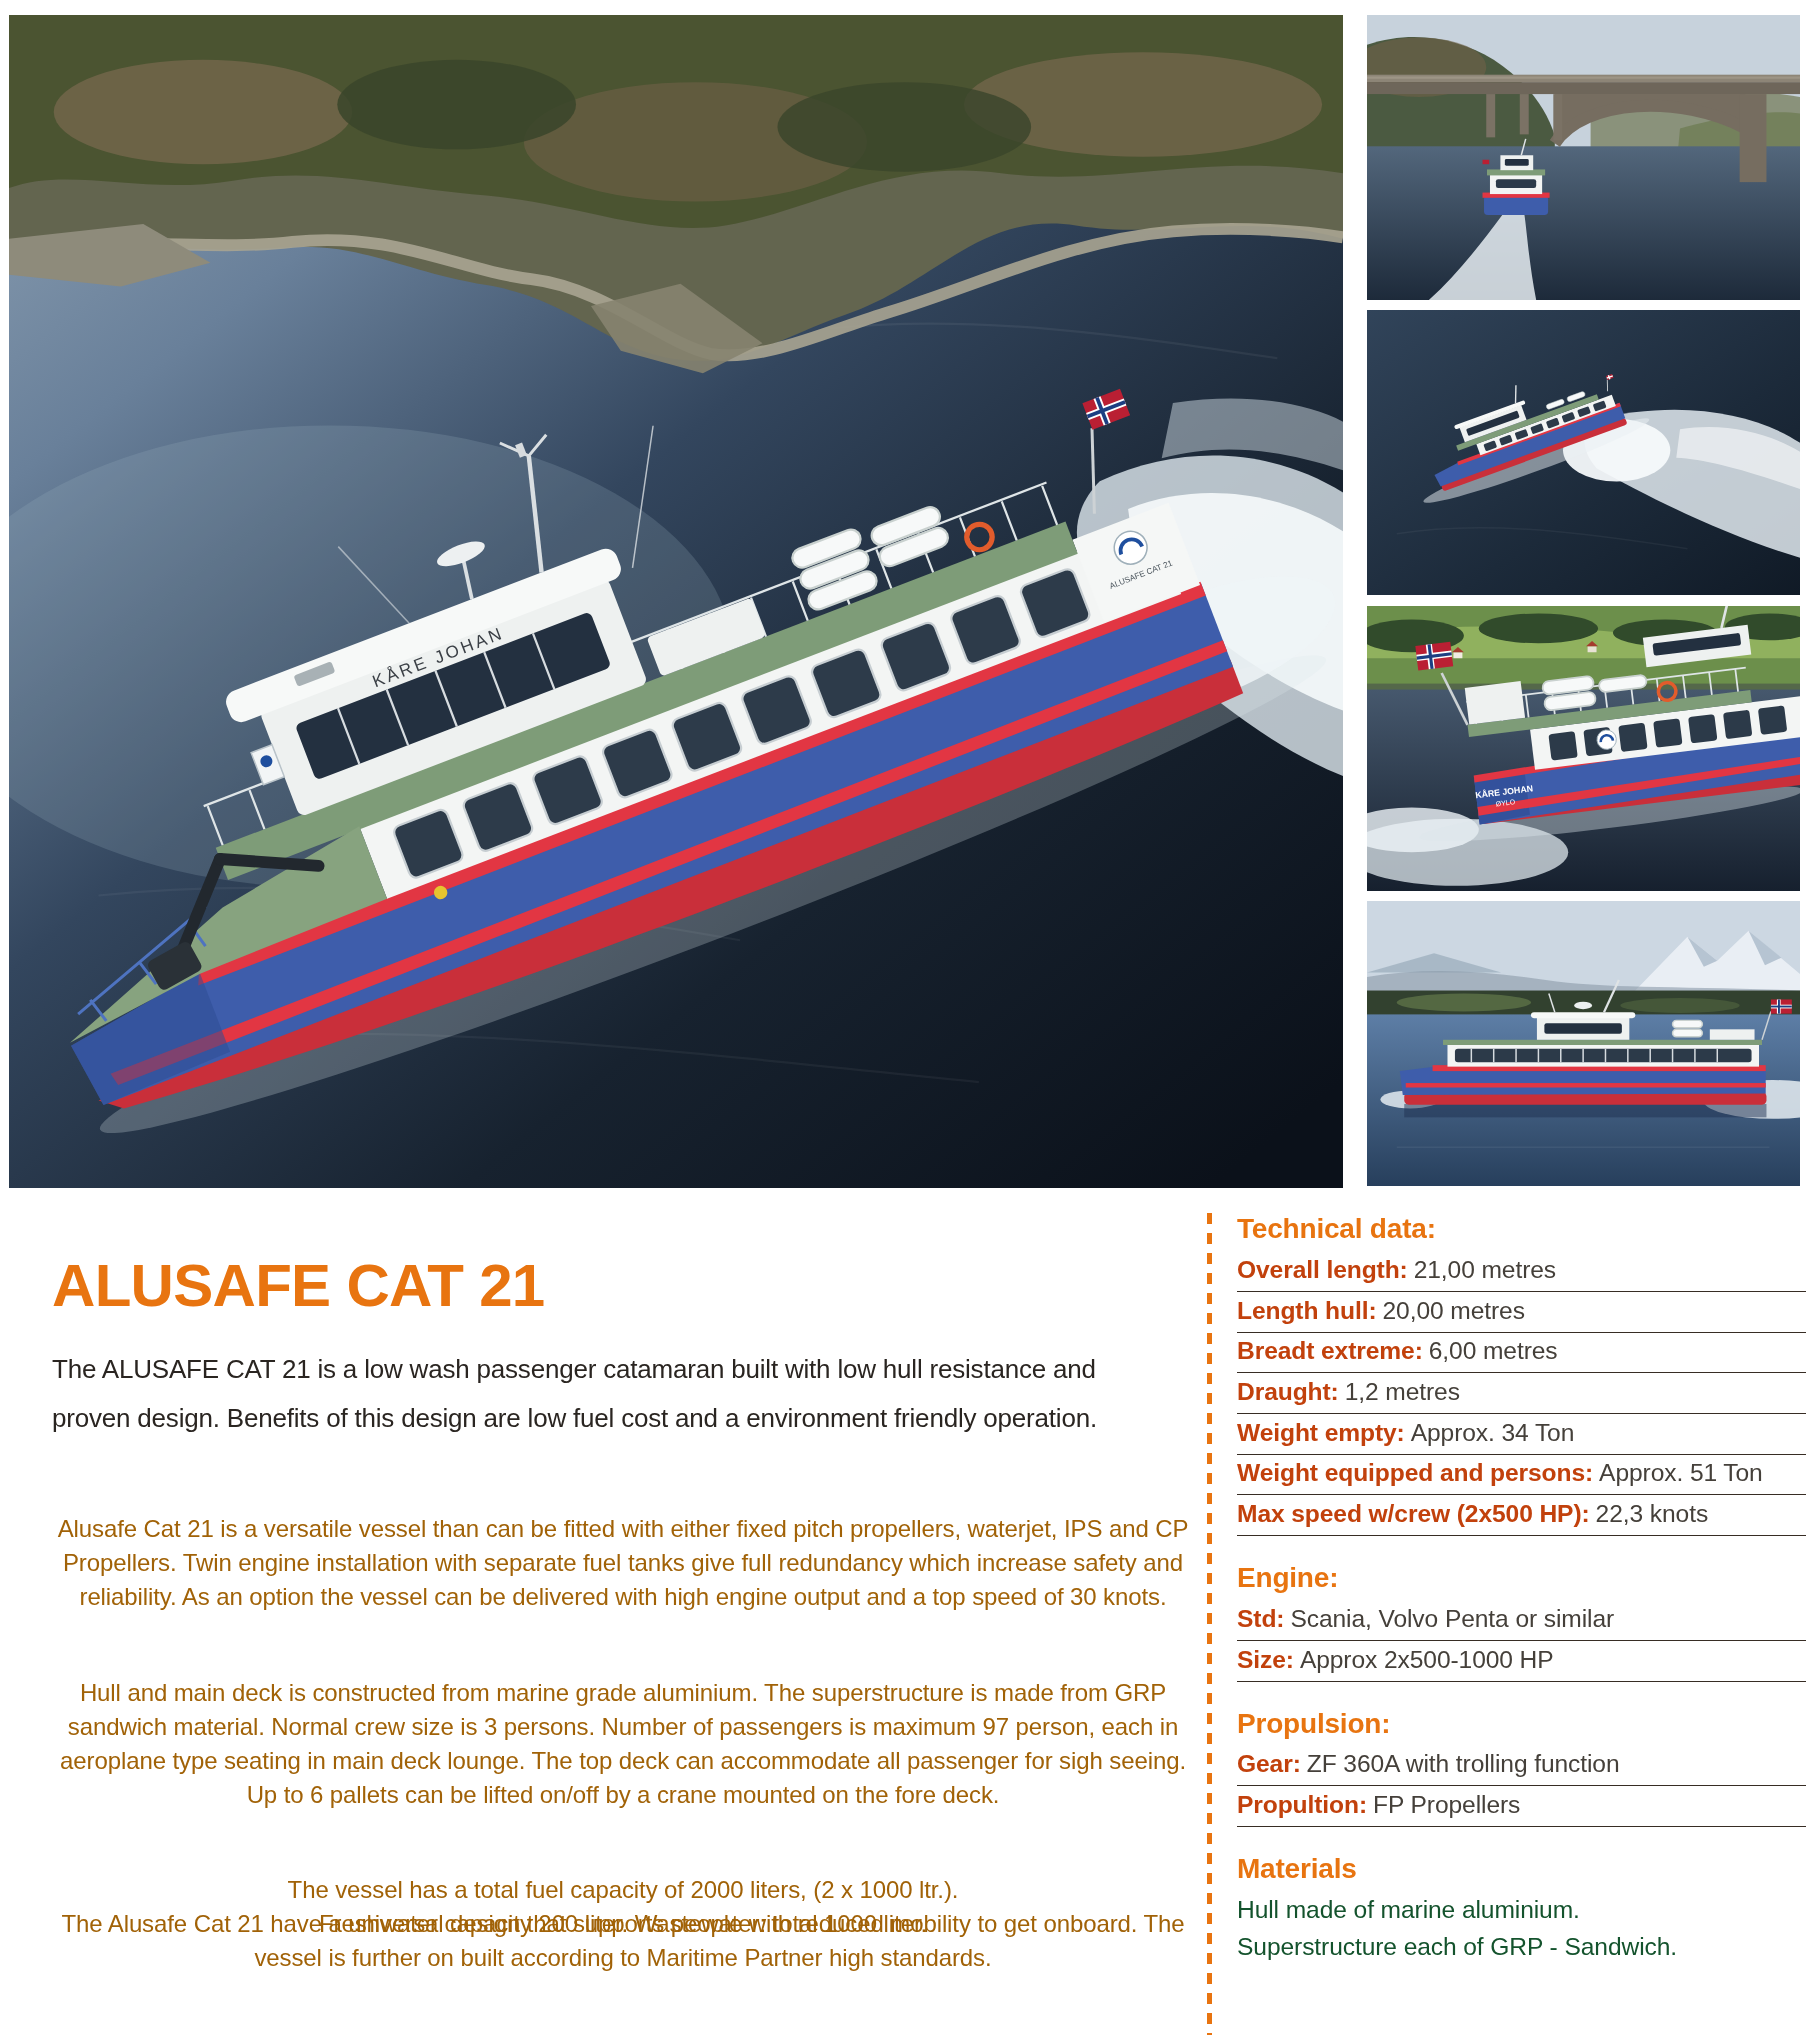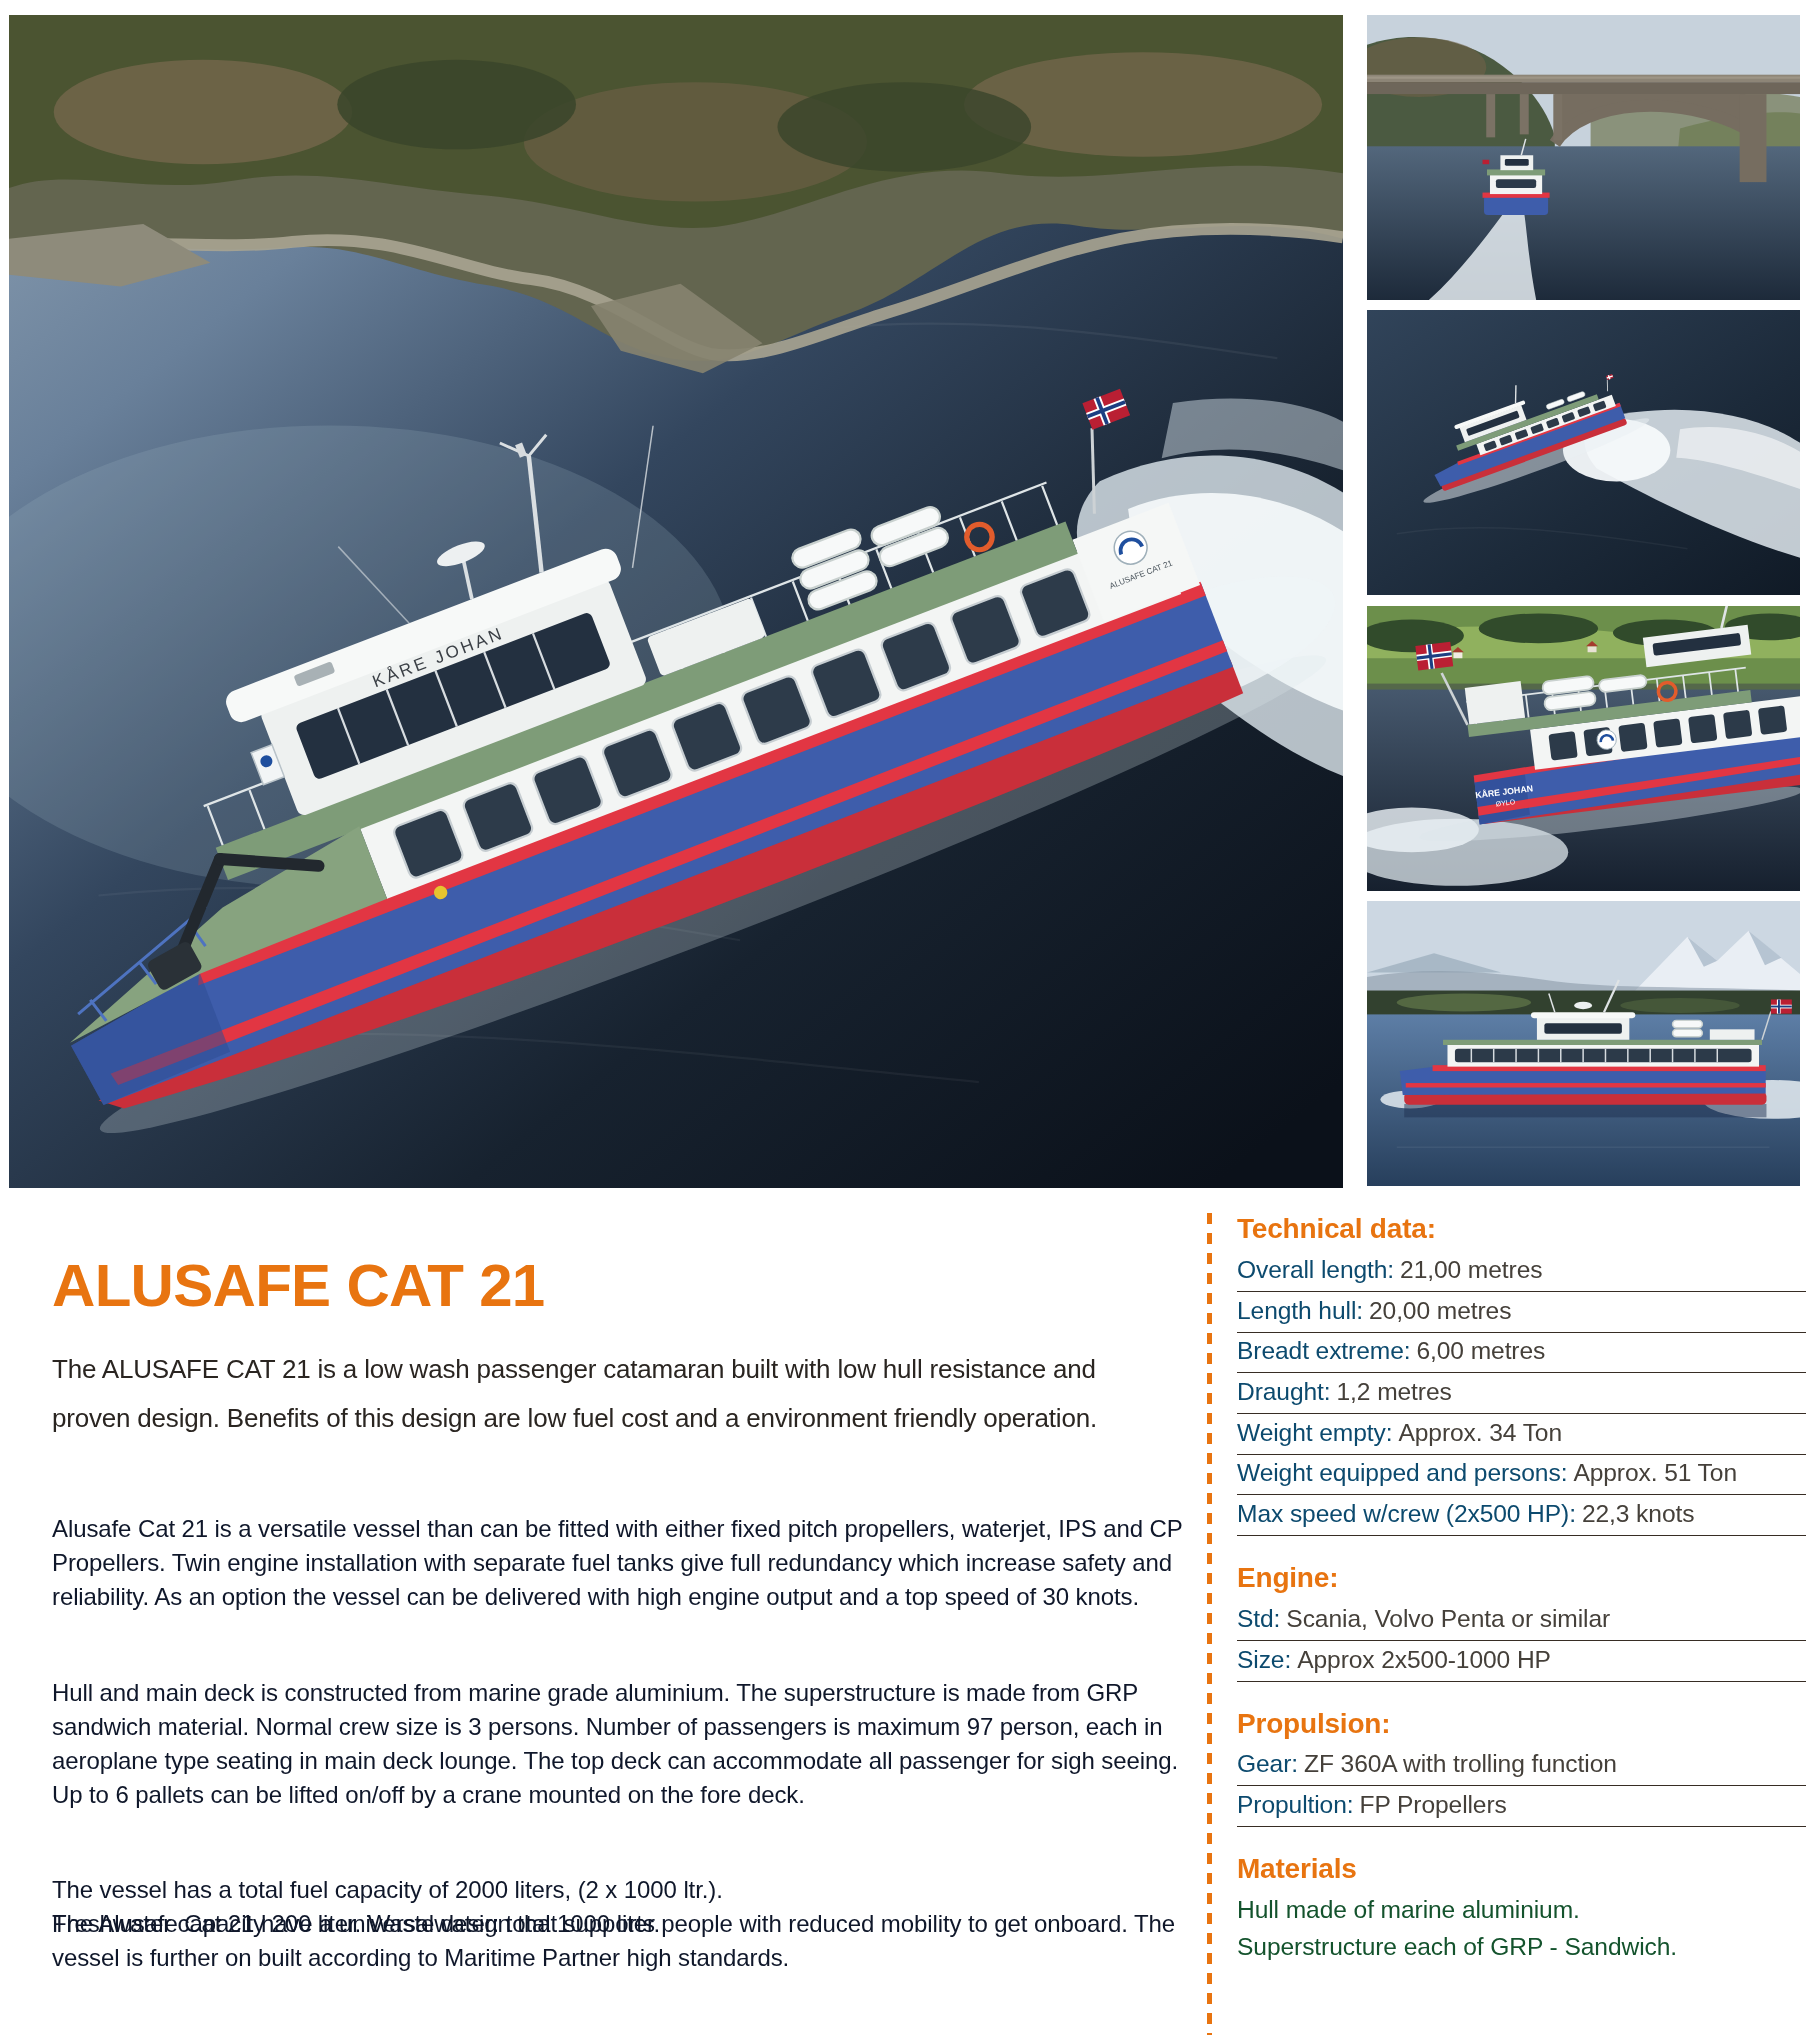--- a/index.html
+++ b/index.html
@@ -20,22 +20,23 @@
     position:absolute;left:52px;top:1216px;width:1119px;
     font-size:60px;font-weight:bold;letter-spacing:-0.7px;color:#e87410;line-height:1;
   }
   .intro{
     position:absolute;left:52px;top:1319px;width:1089px;
     font-size:26px;font-weight:normal;color:#2a2521;line-height:49px;letter-spacing:-0.2px;
     white-space:pre-line;
   }
   .para{
     position:absolute;left:52px;width:1142px;
-    font-size:24px;color:#0f172a;line-height:34px;letter-spacing:-0.1px;
+    font-size:24px;color:#a16207;line-height:34px;letter-spacing:-0.1px;
     white-space:pre-line;
+    text-align:center;
   }
   .para-1{top:1488px;}
   .para-2{top:1652px;}
   .para-3{top:1849px;}
   .para-4{top:1883px;}
 
   .dotted-divider{
     position:absolute;left:1207px;top:1213px;width:5.2px;height:822px;
     background:repeating-linear-gradient(180deg,#e87410 0px,#e87410 11.2px,rgba(0,0,0,0) 11.2px,rgba(0,0,0,0) 20px);
   }
@@ -44,21 +45,21 @@
   }
   .sec-heading{
     font-size:28px;font-weight:bold;color:#e87410;letter-spacing:-0.2px;
     margin:0 0 6px 0;line-height:1.15;
   }
   .sec-gap{margin-top:26px;}
   .spec-row{
     font-size:24.6px;line-height:30px;padding:3.7px 0 6px 0;
     border-bottom:1.5px solid #372d24;letter-spacing:-0.1px;
   }
-  .spec-row .lbl{font-weight:normal;color:#0c4a6e;}
+  .spec-row .lbl{font-weight:bold;color:#c2410c;}
   .spec-row .val{color:#45403a;margin-left:6px;}
   .mat-line{font-size:24.6px;line-height:37px;color:#14532d;letter-spacing:-0.1px;}
 </style>
 </head>
 <body>
 
 <div class="page">
 
   <figure class="photo-main" aria-label="Aerial photo of the blue, red and white passenger catamaran KÅRE JOHAN cruising on dark fjord water past a rocky tree-lined shore">
     <svg viewBox="0 0 1788 1572" preserveAspectRatio="none">

